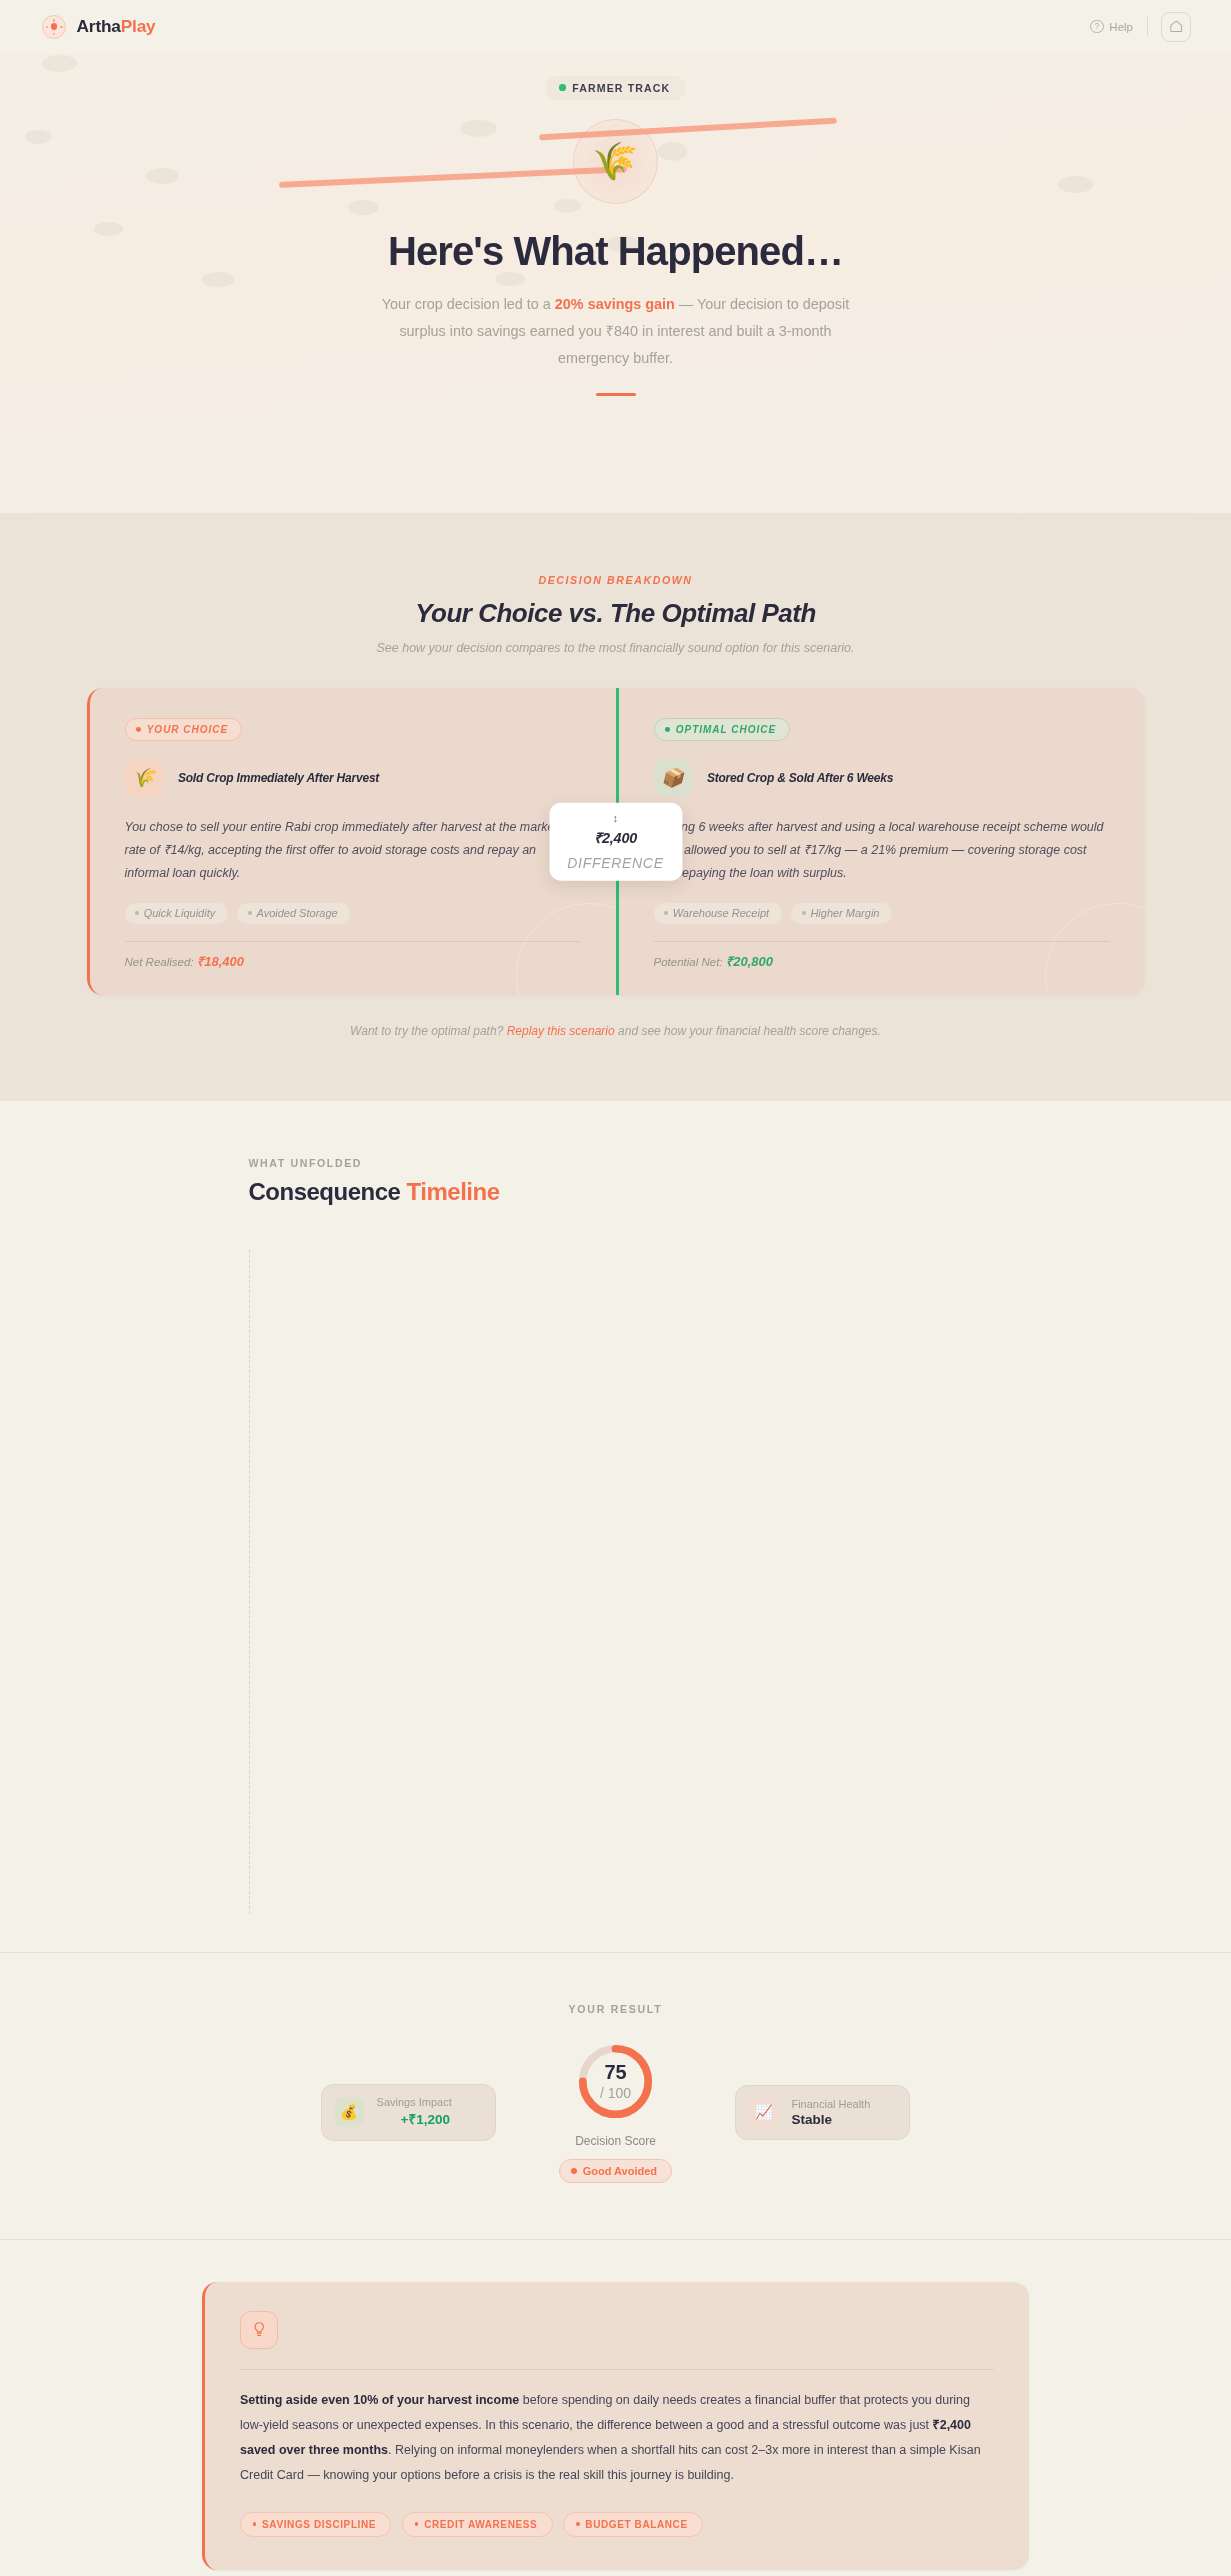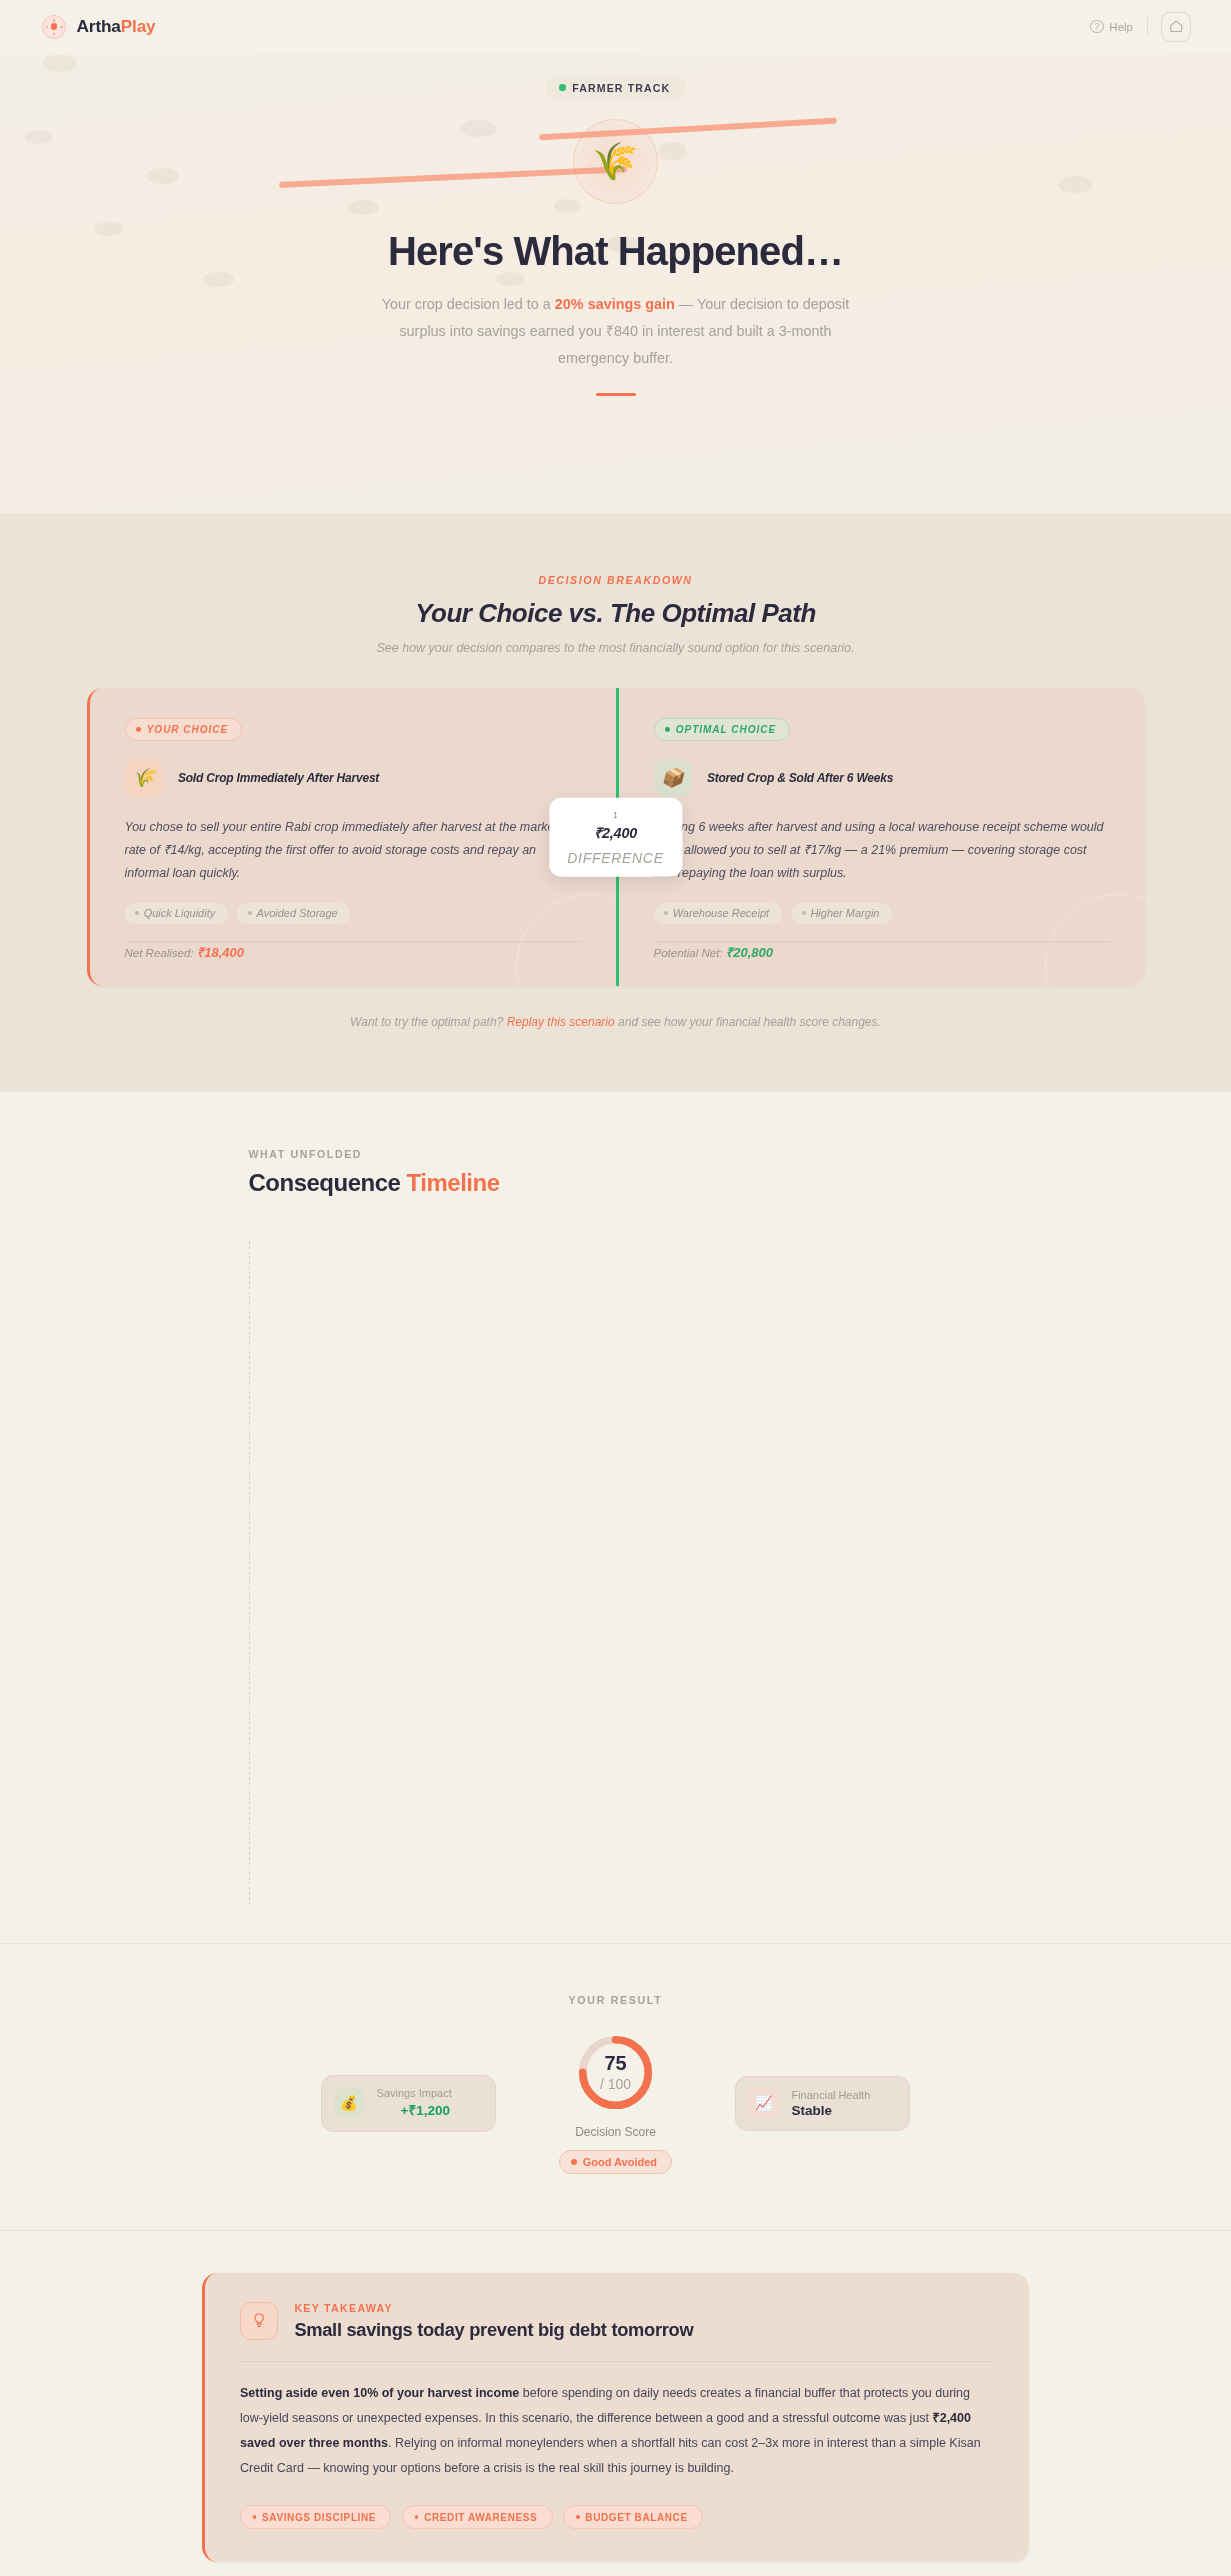--- a/index.html
+++ b/index.html
@@ -166,21 +166,21 @@
   .cc-name { font-size: 12px; font-weight: bold; color: #2b2b3d; letter-spacing: -0.2px; }
   .cc-body { margin-top: 19px; font-size: 12.5px; line-height: 23px; color: #4e4e5f; }
   .tags { display: flex; gap: 9.6px; margin-top: 17.3px; flex-wrap: wrap; }
   .tag {
     display: inline-flex; align-items: center; gap: 4.8px;
     background: #eee3d9; border-radius: 29px;
     padding: 4.8px 12.5px 4.8px 10.6px; font-size: 11px; color: #96938b;
   }
   .tag .td { width: 3.8px; height: 3.8px; border-radius: 50%; background: #bdb8ae; }
   .cc-foot {
-    margin-top: 17.3px; padding-top: 1px;
+    margin-top: 17.3px; padding-top: 10px;
     border-top: 1px solid rgba(0,0,0,.07);
     font-size: 11.5px; color: #96938b;
   }
   .cc-foot b { font-size: 13px; }
   .cc-foot .v-your { color: #f4714e; }
   .cc-foot .v-opt { color: #2fa866; }
   .diff-badge {
     position: absolute; left: 50%; top: 50%;
     transform: translate(-50%, -50%);
     background: #fff; border-radius: 11.5px;
@@ -490,24 +490,20 @@
   </div>
 
   <div class="takeaway-sec">
     <div class="takeaway">
       <div class="tk-head">
         <div class="tk-ico">
           <svg width="16.4" height="16.4" viewBox="0 0 24 24" fill="none" stroke="#f4714e" stroke-width="1.7" stroke-linecap="round" stroke-linejoin="round">
             <path d="M9 18h6M10 21h4M12 2.5a6 6 0 0 0-3.5 10.9c.6.45.9 1.1.9 1.8V16h5.2v-.8c0-.7.3-1.35.9-1.8A6 6 0 0 0 12 2.5z"></path>
           </svg>
         </div>
-        <div>
-          <div class="tk-eyebrow">KEY TAKEAWAY</div>
-          <div class="tk-title">Small savings today prevent big debt tomorrow</div>
-        </div>
       </div>
       <div class="tk-rule"></div>
       <div class="tk-body"><b>Setting aside even 10% of your harvest income</b><span> before spending on daily needs creates a financial buffer that protects you during low-yield seasons or unexpected expenses. In this scenario, the difference between a good and a stressful outcome was just </span><b>₹2,400 saved over three months</b><span>. Relying on informal moneylenders when a shortfall hits can cost 2–3x more in interest than a simple Kisan Credit Card — knowing your options before a crisis is the real skill this journey is building.</span></div>
       <div class="tk-tags">
         <span class="tk-tag">
             <span class="d"></span>
             <span>SAVINGS DISCIPLINE</span>
           </span>
         <span class="tk-tag">
             <span class="d"></span>

